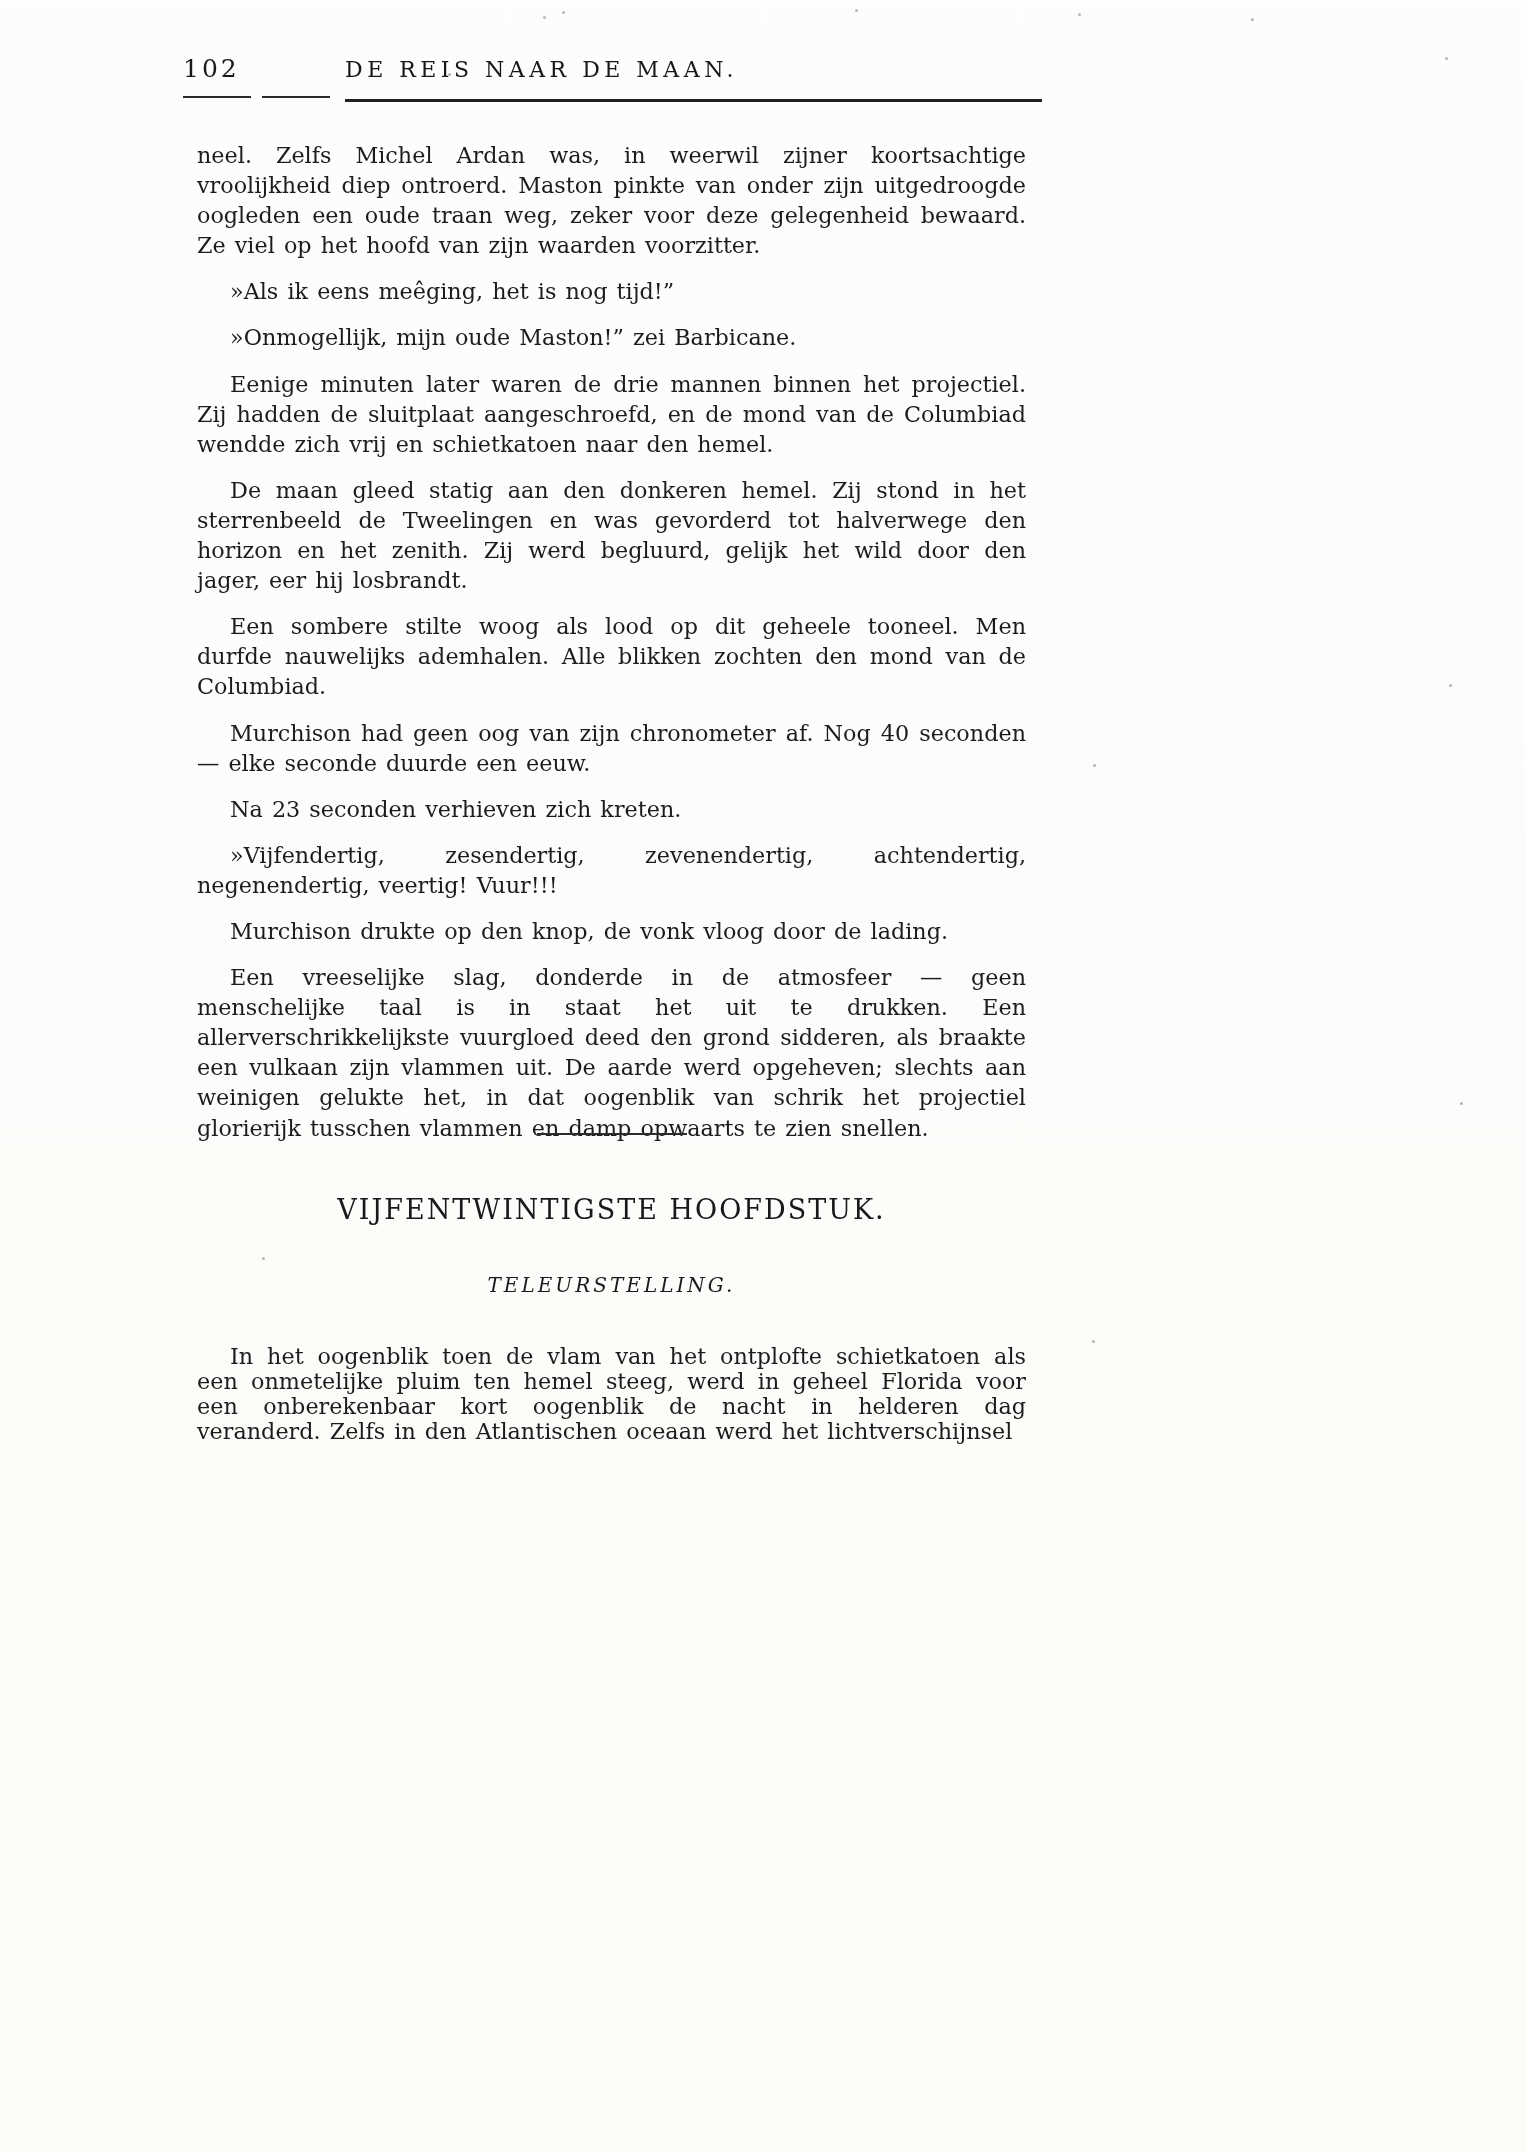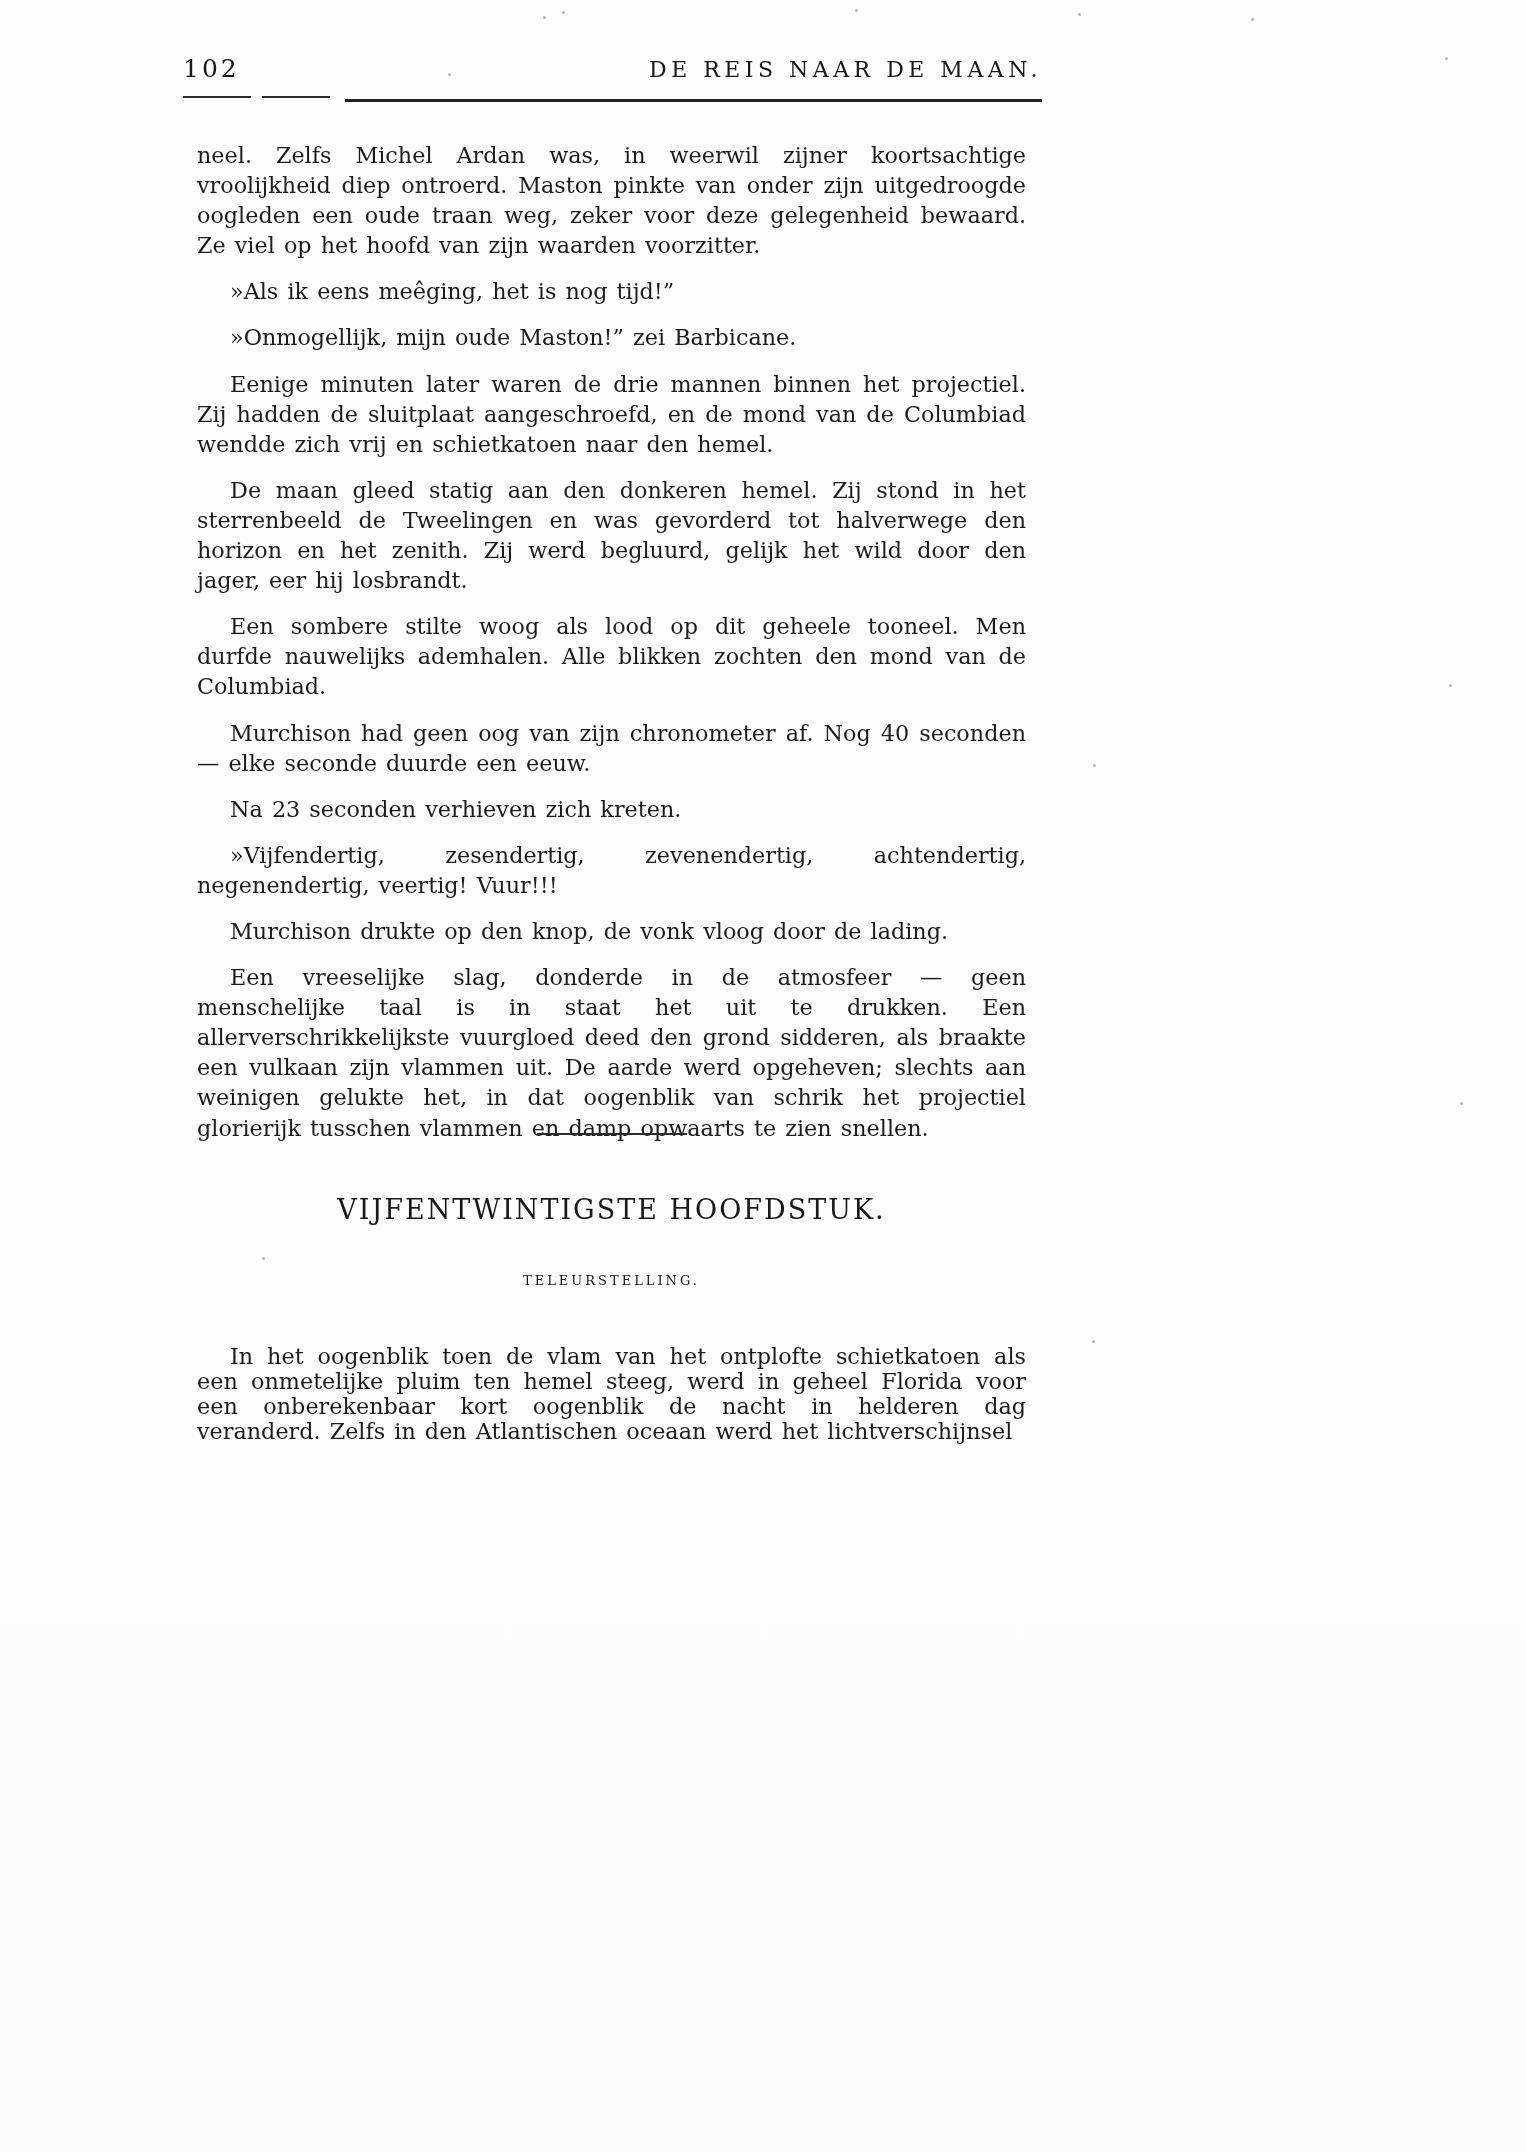--- a/index.html
+++ b/index.html
@@ -19,21 +19,21 @@
     position: absolute; left: 183px; top: 54px;
     font-size: 25px; letter-spacing: 3px; color: #1a1a1a;
   }
   .pagenum-rule {
     position: absolute; top: 96px; height: 2px; background: #2a2a2a;
   }
   .pagenum-rule.seg1 { left: 183px; width: 68px; }
   .pagenum-rule.seg2 { left: 262px; width: 68px; }
   .running-title {
     position: absolute; left: 345px; top: 57px; width: 697px;
-    text-align: right; font-size: 22px; letter-spacing: 4.5px; color: #181818;
+    text-align: left; font-size: 22px; letter-spacing: 4.5px; color: #181818;
     white-space: nowrap;
   }
   .header-rule {
     position: absolute; left: 345px; top: 99px; width: 697px; height: 3px;
     background: #212121;
   }
   .body-text {
     position: absolute; left: 181px; top: 124px; width: 861px;
     font-size: 22.3px; line-height: 30.1px;
     text-align: justify; word-spacing: 2px; color: #1c1c1c;
@@ -44,21 +44,21 @@
     position: absolute; left: 537px; top: 1133px; width: 150px; height: 2px;
     background: #2b2b2b;
   }
   .chapter-heading {
     position: absolute; left: 181px; top: 1194px; width: 861px;
     text-align: center; font-size: 27px; letter-spacing: 2px; color: #191919;
     white-space: nowrap;
   }
   .chapter-subheading {
     position: absolute; left: 181px; top: 1273px; width: 861px;
-    text-align: center; font-size: 13px; letter-spacing: 3px; color: #1a1a1a;
+    text-align: center; font-size: 20px; letter-spacing: 3px; color: #1a1a1a; font-style: italic;
   }
   .chapter-text {
     position: absolute; left: 181px; top: 1328px; width: 861px;
     font-size: 22.3px; line-height: 25px;
     text-align: justify; word-spacing: 2px; color: #1c1c1c;
   }
   .speck {
     position: absolute; width: 3px; height: 3px; border-radius: 50%;
     background: rgba(45,45,45,0.35);
   }

